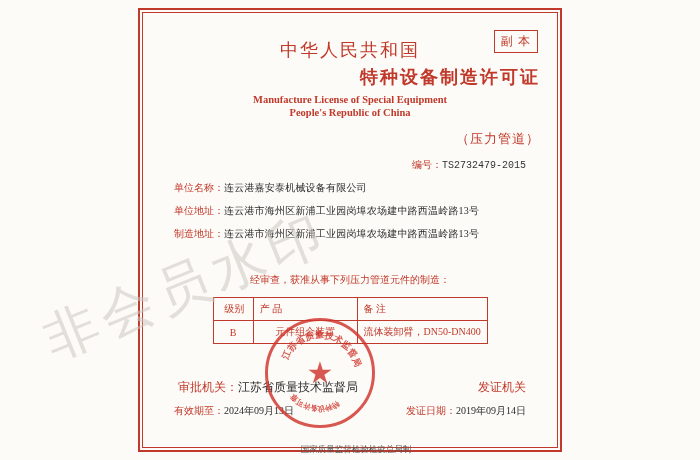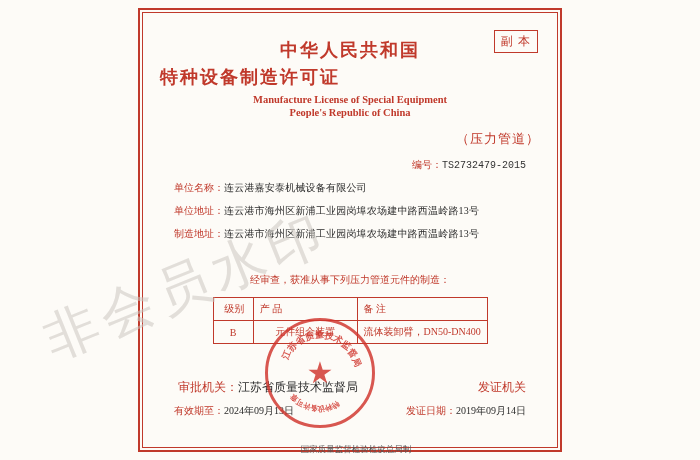--- a/index.html
+++ b/index.html
@@ -47,24 +47,24 @@
     letter-spacing:1px;
     font-family:"Liberation Sans", sans-serif;
   }
   .title-cn{
     text-align:center;
     color:#c0392b;
     font-size:18px;
     letter-spacing:2px;
     margin-top:16px;
     font-family:"Liberation Serif", serif;
-    font-weight:bold;
+    font-weight:normal;
   }
   .title-cn2{
-    text-align:left;
+    text-align:right;
     color:#c0392b;
     font-size:18px;
     letter-spacing:2px;
     margin-top:3px;
     font-weight:bold;
   }
   .title-en{
     text-align:center;
     color:#c0392b;
     font-size:10.5px;

